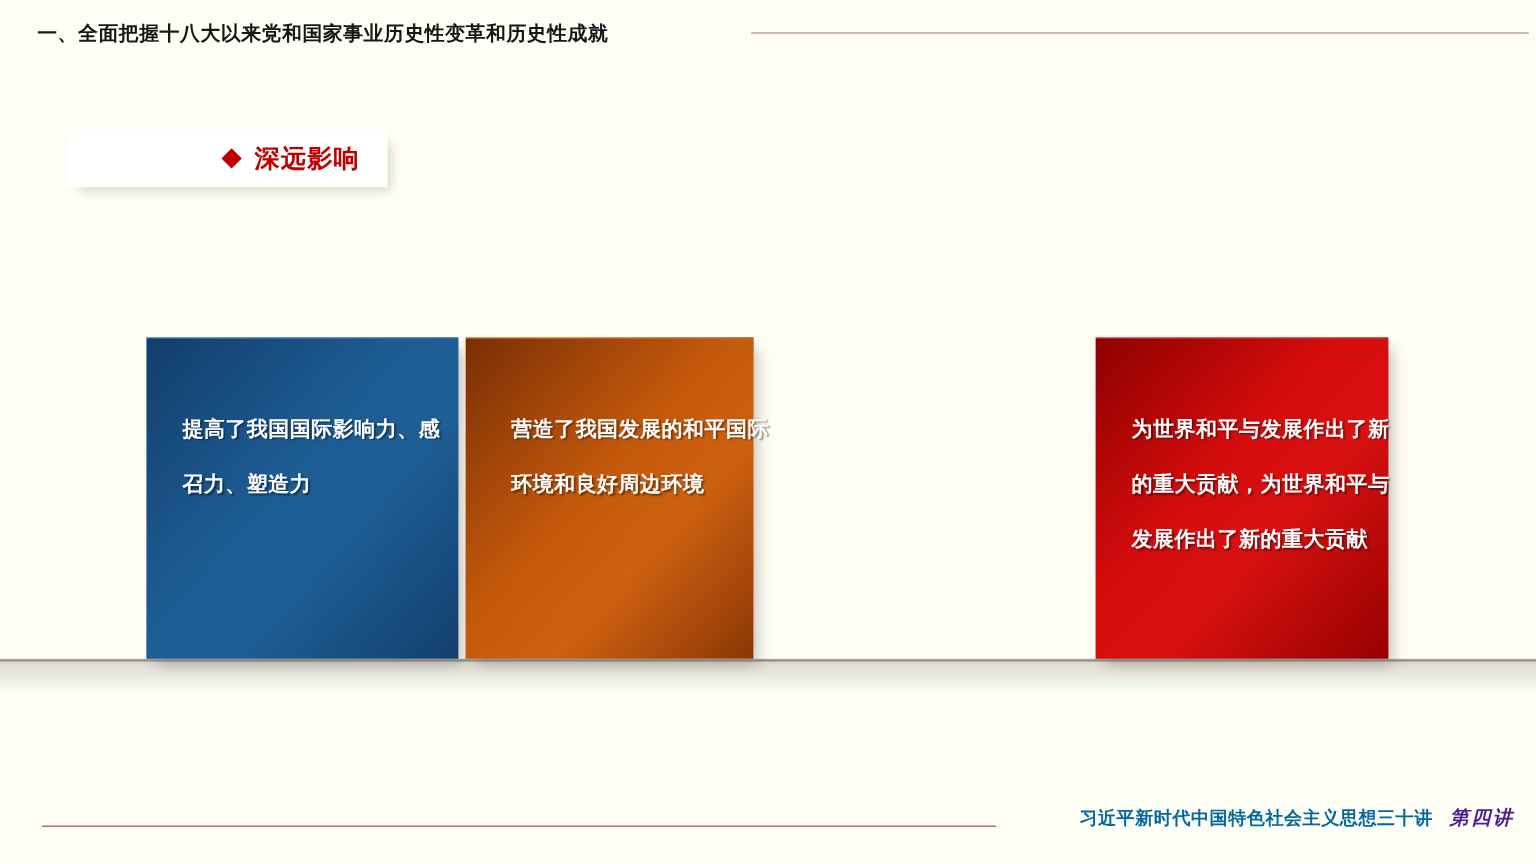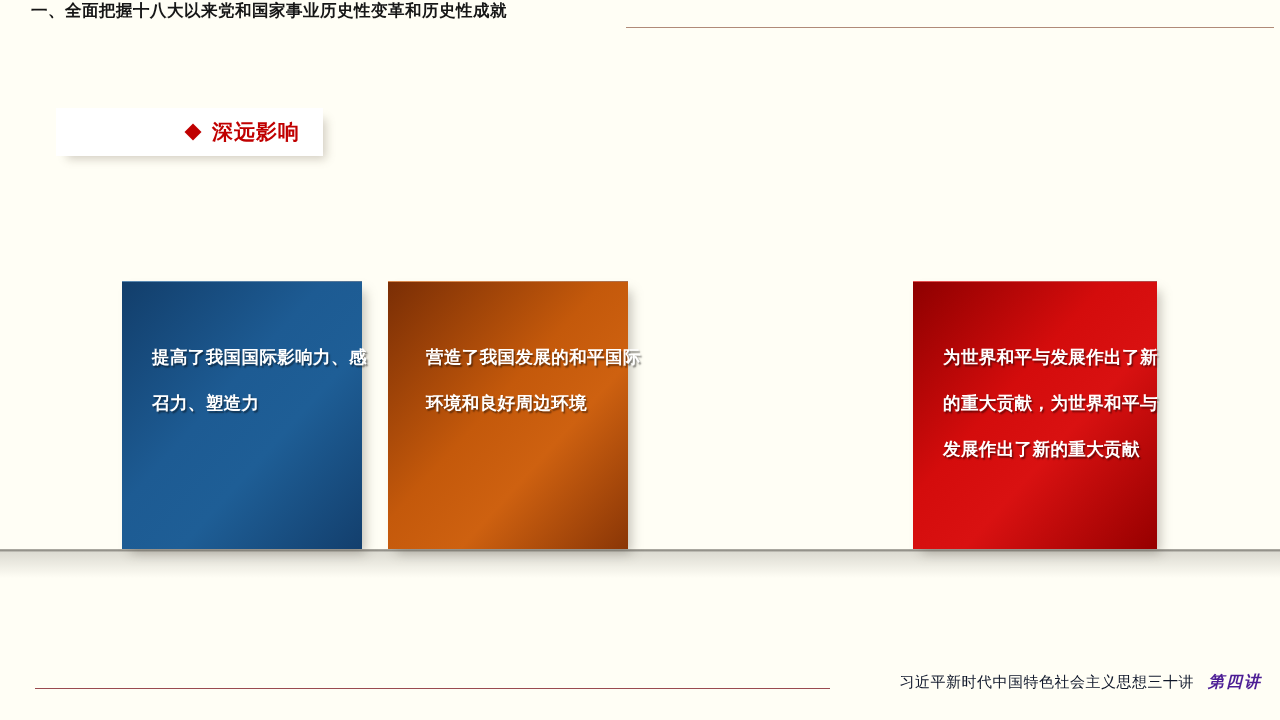--- a/index.html
+++ b/index.html
@@ -15,21 +15,21 @@
     position:relative;
     width:1280px; height:720px;
     background:#FFFEF5;
   }
 
   
   .header {
     position:absolute;
     left:0; top:0;
     width:1088px; height:56px;
-    display:flex; 
+    display:flex; align-items:center;
   }
   .header-title {
     margin-left:31px;
     font-size:16.5px;
     font-weight:bold;
     color:#161616;
     letter-spacing:0.5px;
     white-space:nowrap;
   }
   .header-rule {
@@ -98,21 +98,21 @@
     font-size:17.5px;
     font-weight:bold;
     line-height:46px;
     color:#FFFFFF;
     text-shadow:1.5px 1.5px 1.5px rgba(0,0,0,0.45);
     letter-spacing:0.4px;
     width:215px;
     word-break:break-all;
   }
 
-  .card-0 { left:122px;  width:240px;
+  .card-0 { left:122px;  width:260px;
     background:linear-gradient(132deg,#123E6B 0%,#1D5B93 42%,#1E5E96 62%,#133F6D 100%); }
   .card-1 { left:388px;  width:240px;
     background:linear-gradient(132deg,#7A2E05 0%,#C4590B 45%,#CE6110 65%,#8A3606 100%);padding-left:38px; }
   .card-2 { left:652px;  width:240px;
     background:linear-gradient(132deg,#2B4A1B 0%,#44732B 45%,#4A7A2F 65%,#2E4F1D 100%); }
   .card-3 { left:913px;  width:244px;
     background:linear-gradient(132deg,#8E0000 0%,#D40C0C 40%,#D91111 60%,#960000 100%); }
 
   .card-3 .card-text { width:228px; }
 
@@ -125,22 +125,22 @@
   }
   .footer {
     position:absolute;
     right:18px; top:672px;
     display:flex;
     align-items:baseline;
     gap:14px;
   }
   .footer-title {
     font-size:15px;
-    font-weight:normal;
-    color:#0f172a;
+    font-weight:bold;
+    color:#0369a1;
     letter-spacing:0.5px;
     white-space:nowrap;
   }
   .footer-lecture {
     font-size:16px;
     font-weight:bold;
     color:#4c1d95;
     font-family:Liberation Mono, monospace;
     letter-spacing:2px;
     white-space:nowrap;

